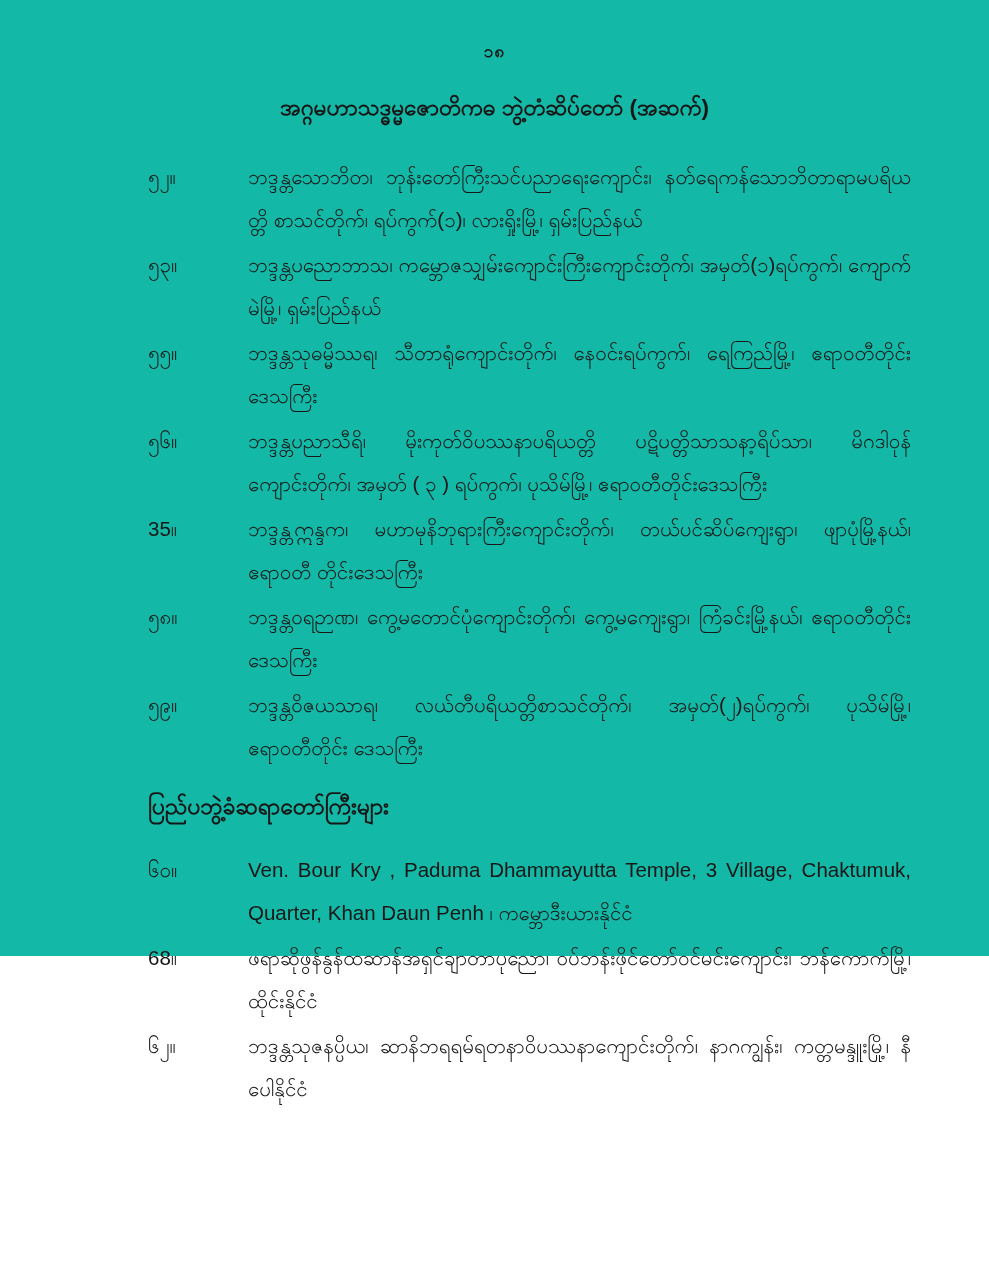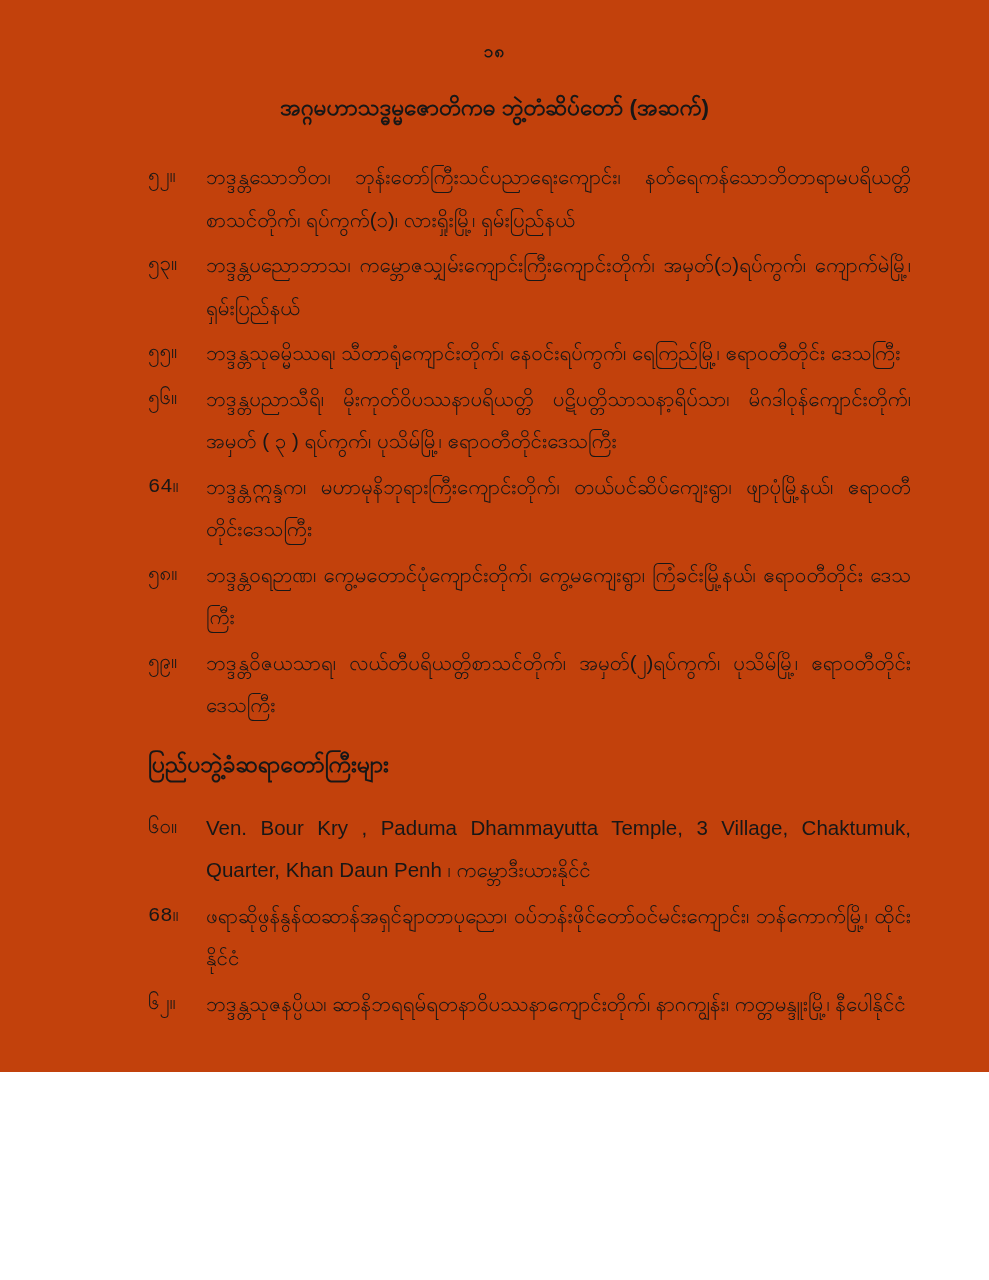--- a/index.html
+++ b/index.html
@@ -10,23 +10,23 @@
   body {
     width: 989px;
     height: 1280px;
     font-family: "Liberation Sans", "DejaVu Sans", sans-serif;
     color: #171717;
     overflow: hidden;
   }
   .page {
     box-sizing: border-box;
     width: 989px;
-    height: 1072px;
+    height: 956px;
     padding: 40px 78px 30px 148px;
-    background: #c2410c;
+    background: #14b8a6;
   }
   .page-number {
     text-align: center;
     font-size: 17px;
     font-weight: bold;
     letter-spacing: 1px;
     margin: 0 0 28px -70px; 
   }
   .doc-title {
     text-align: center;
@@ -36,28 +36,28 @@
   }
   .item-row {
     display: flex;
     align-items: flex-start;
     margin: 0 0 3px 0;
   }
   .item-num {
     flex: 0 0 58px;
     font-size: 20.5px;
     line-height: 42.5px;
-    font-family: Liberation Mono, monospace;
   }
   .item-text {
     flex: 1 1 auto;
     font-size: 20.5px;
     line-height: 42.5px;
     text-align: justify;
     text-justify: inter-word;
+    margin-left: 42px;
   }
   .section-heading {
     font-size: 23px;
     font-weight: bold;
     margin: 22px 0 24px 0;
     font-family: Liberation Mono, monospace;
   }
 </style>
 </head>
 <body>
@@ -78,21 +78,21 @@
   </div>
   <div class="item-row">
     <div class="item-num">၅၅။</div>
     <div class="item-text">ဘဒ္ဒန္တသုဓမ္မိဿရ၊ သီတာရုံကျောင်းတိုက်၊ နေဝင်းရပ်ကွက်၊ ရေကြည်မြို့၊ ဧရာဝတီတိုင်း ဒေသကြီး</div>
   </div>
   <div class="item-row">
     <div class="item-num">၅၆။</div>
     <div class="item-text">ဘဒ္ဒန္တပညာသီရိ၊ မိုးကုတ်ဝိပဿနာပရိယတ္တိ ပဋိပတ္တိသာသနာ့ရိပ်သာ၊ မိဂဒါဝုန်ကျောင်းတိုက်၊ အမှတ် ( ၃ ) ရပ်ကွက်၊ ပုသိမ်မြို့၊ ဧရာဝတီတိုင်းဒေသကြီး</div>
   </div>
   <div class="item-row">
-    <div class="item-num">64။</div>
+    <div class="item-num">35။</div>
     <div class="item-text">ဘဒ္ဒန္တဣန္ဒက၊ မဟာမုနိဘုရားကြီးကျောင်းတိုက်၊ တယ်ပင်ဆိပ်ကျေးရွာ၊ ဖျာပုံမြို့နယ်၊ ဧရာဝတီ တိုင်းဒေသကြီး</div>
   </div>
   <div class="item-row">
     <div class="item-num">၅၈။</div>
     <div class="item-text">ဘဒ္ဒန္တဝရဉာဏ၊ ကွေ့မတောင်ပုံကျောင်းတိုက်၊ ကွေ့မကျေးရွာ၊ ကြံခင်းမြို့နယ်၊ ဧရာဝတီတိုင်း ဒေသကြီး</div>
   </div>
   <div class="item-row">
     <div class="item-num">၅၉။</div>
     <div class="item-text">ဘဒ္ဒန္တဝိဇယသာရ၊ လယ်တီပရိယတ္တိစာသင်တိုက်၊ အမှတ်(၂)ရပ်ကွက်၊ ပုသိမ်မြို့၊ ဧရာဝတီတိုင်း ဒေသကြီး</div>
   </div>

